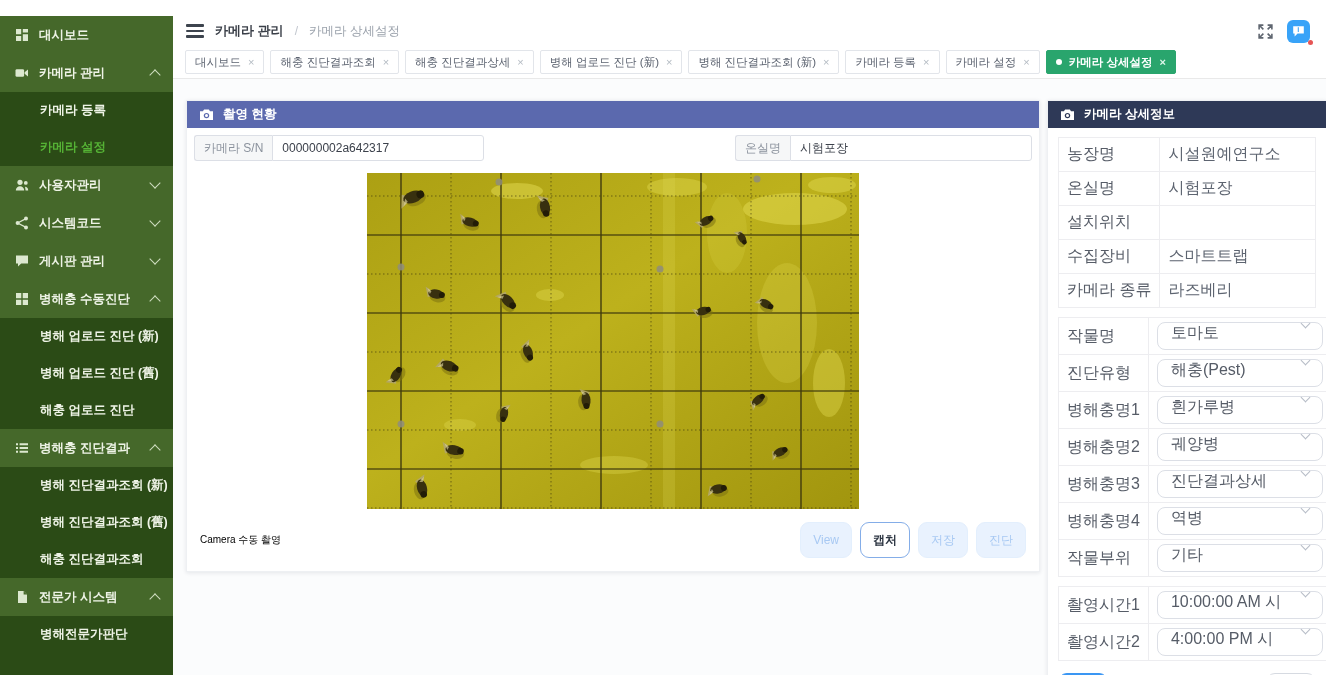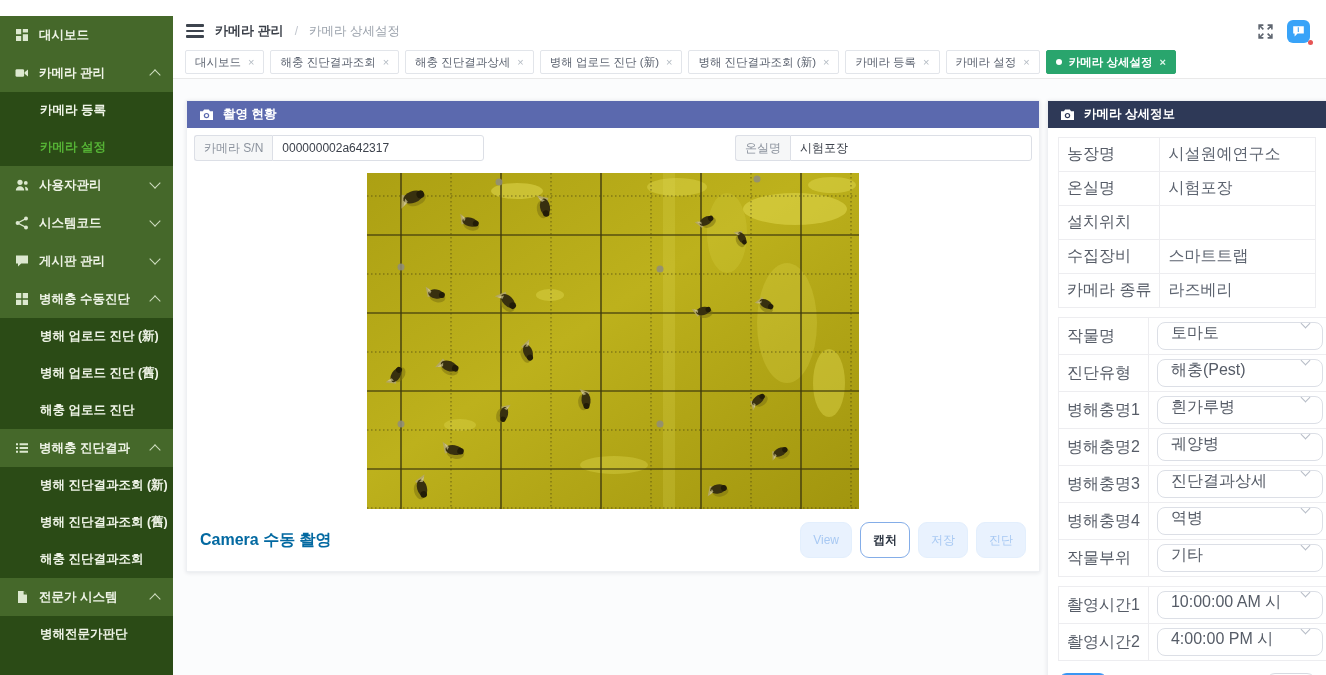--- a/index.html
+++ b/index.html
@@ -50,21 +50,21 @@
   .main-panel{width:852px;flex:none;}
   .mp-body{padding:7px 7px 13px;}
   .inp-row{display:flex;justify-content:space-between;margin-bottom:8px;}
   .igroup{display:flex;height:26px;font-size:12px;}
   .igroup .ilabel{background:#f6f7f8;border:1px solid #dcdfe6;border-right:none;border-radius:3px 0 0 3px;display:flex;align-items:center;padding:0 9px;color:#8a919c;white-space:nowrap;}
   .igroup input{border:1px solid #dcdfe6;border-radius:0 3px 3px 0;padding:0 9px;font-size:12px;color:#3c414b;outline:none;font-family:inherit;background:#fff;}
   .igroup input.sn{width:192px;}
   .igroup input.gh{width:222px;}
   .trap-wrap{display:flex;justify-content:center;padding-top:4px;}
   .mp-foot{display:flex;align-items:center;margin-top:13px;padding:0 6px;}
-  .caption{font-weight:700;font-size:16px;color:#0369a1;}
+  .caption{font-weight:400;font-size:10px;color:#000000;}
   .btns{margin-left:auto;display:flex;gap:8px;}
   .btn{height:27px;min-width:50px;padding:17px 12px;border-radius:9px;font-size:12px;display:flex;align-items:center;justify-content:center;cursor:pointer;font-family:inherit;box-sizing:border-box;}
   .btn.ghost{background:#e9f2fe;color:#a8c9f3;border:1px solid #e3effd;}
   .btn.outline{background:#fff;color:#2c3542;border:1px solid #84ade8;font-weight:700;}
 
   
   .side-panel{width:278px;flex:none;}
   .sp-body{padding:9px 10px 13px;}
   table{border-collapse:collapse;width:100%;font-size:16px;color:#5d6470;margin-bottom:9px;}
   td{border:1px solid #ededf0;padding:6px 8px;}

